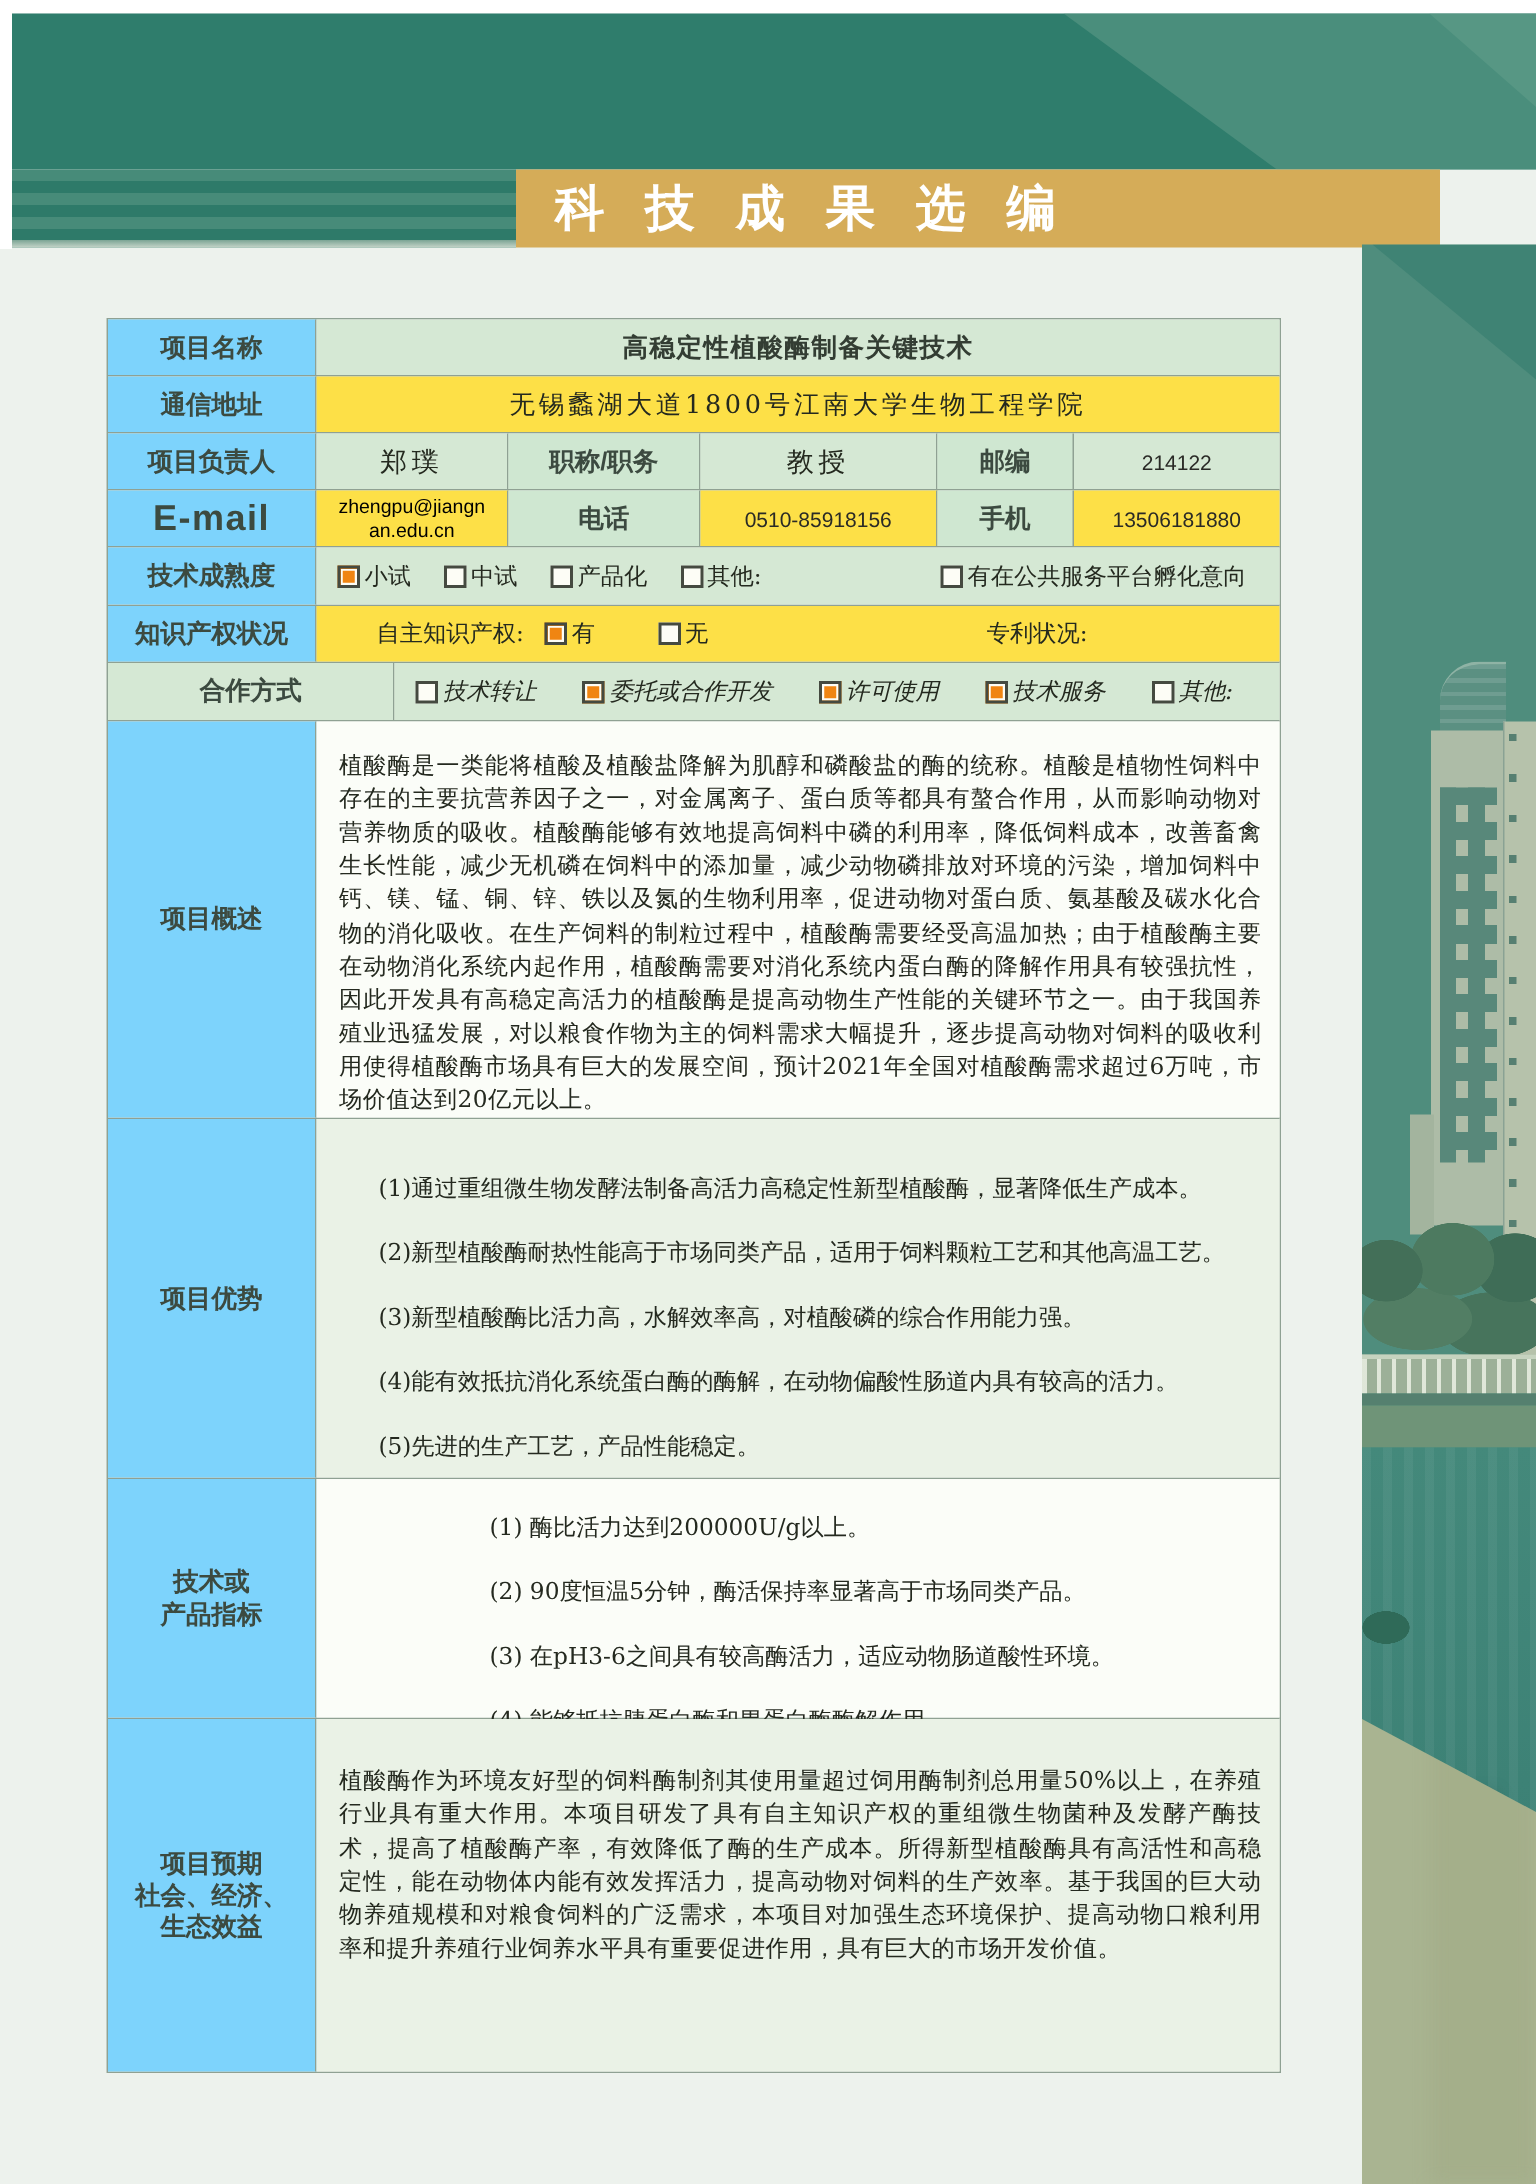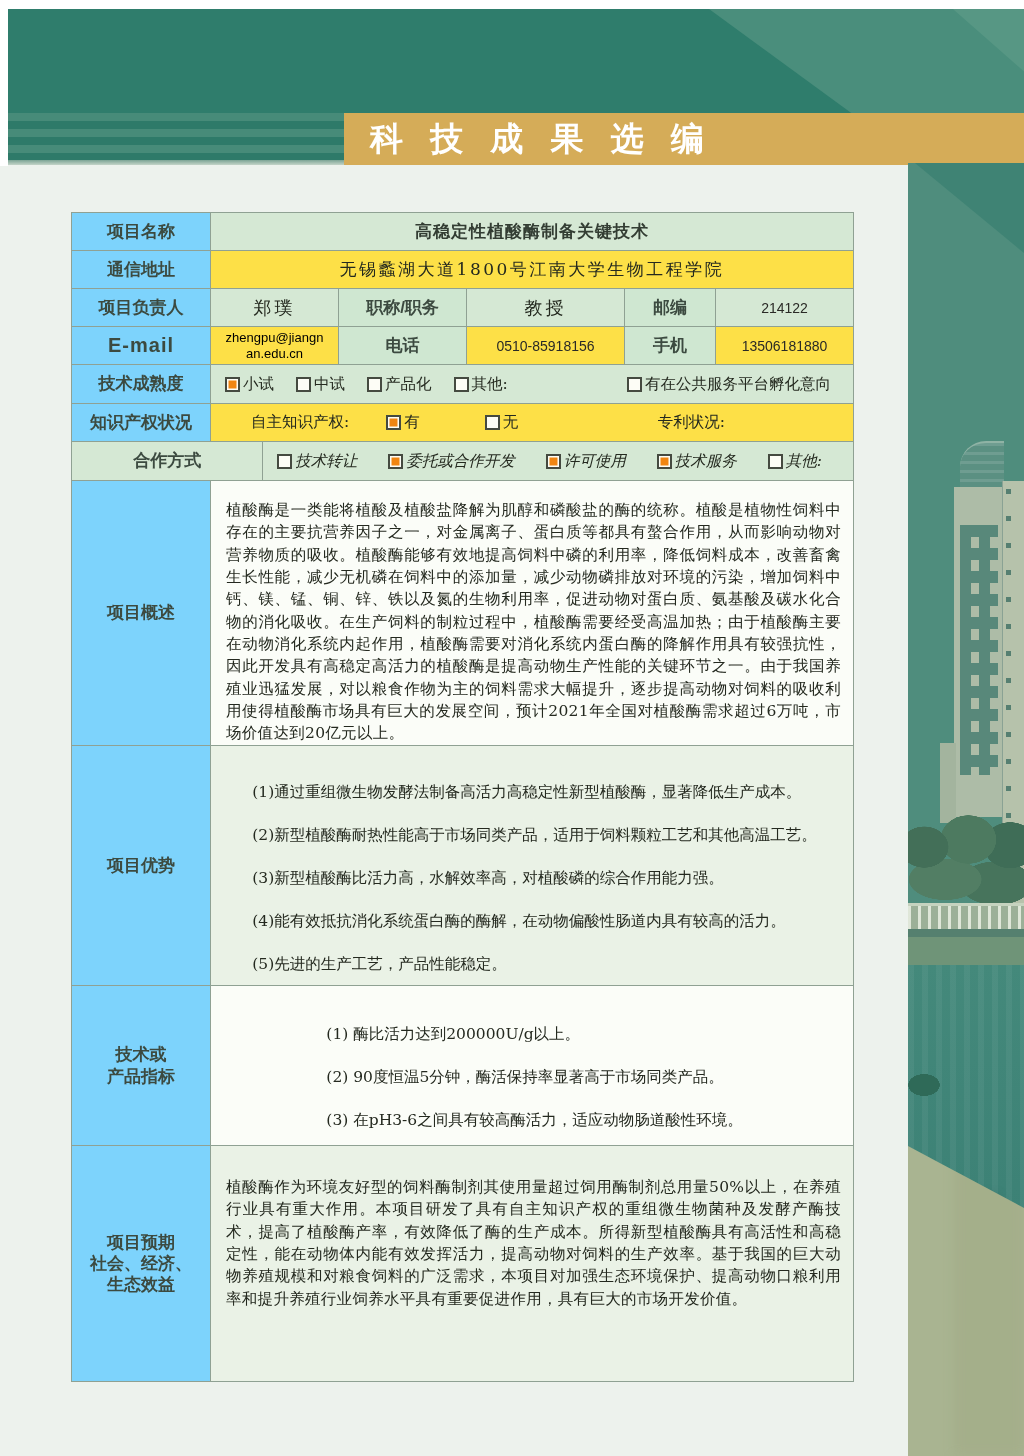--- a/index.html
+++ b/index.html
@@ -22,21 +22,21 @@
                    color:#ffffff; font-size:23px; letter-spacing:2px; line-height:1; }
   .logo-text .en { margin-top:3px; color:#ffffff; font-size:8.5px; letter-spacing:1.6px;
                    border-bottom:2px solid #ffffff; padding-bottom:2px; line-height:1.2; }
 
   
   .band { position:absolute; left:8px; top:113px; width:1016px; height:52px; }
   .stripes { position:absolute; left:0; top:0; width:336px; height:52px;
              background:repeating-linear-gradient(180deg,#478b79 0 8px,#2e7a69 8px 16px); }
   .stripes::after { content:""; position:absolute; left:0; bottom:0; width:100%; height:5px;
              background:linear-gradient(180deg,#7ba494,#c4d4c8); }
-  .banner { position:absolute; left:336px; top:0; width:680px; height:52px; background:#d5ac58;
+  .banner { position:absolute; left:336px; top:0; width:616px; height:52px; background:#d5ac58;
             display:flex; align-items:center; padding-left:26px; }
   .banner-title { color:#ffffff; font-size:33px; font-weight:bold; letter-spacing:9px; white-space:nowrap; }
 
   
   .photo { position:absolute; left:908px; top:163px; width:116px; height:1293px;
            background:#4f8d7d; overflow:hidden; }
   .sky-dark { position:absolute; left:0; top:0; width:100%; height:90px; background:#3f8374;
               clip-path:polygon(6% 0, 100% 0, 100% 100%); }
   .bld-crown { position:absolute; left:52px; top:278px; width:44px; height:52px; background:#5b9082;
                border-top-left-radius:26px; border-top:2px solid #8fb3a5;
@@ -91,37 +91,37 @@
   .bg-white { background:#fbfdf8; }
   .bg-pale  { background:#eaf2e6; }
   .val { flex:1; }
   .serif { font-family:"DejaVu Serif",serif; color:#24291f; }
   .h38 { height:38px; } .h39 { height:39px; }
   .title-val { font-size:17px; font-weight:bold; color:#333d33; letter-spacing:1px; }
   .addr-val  { font-size:17px; letter-spacing:2.5px; }
   .name-val  { font-size:18px; letter-spacing:3px; }
   .sub-lab   { background:#cfe7d1; color:#3c4a40; font-weight:bold; font-size:17px; }
   .num-val   { font-size:14px; color:#2a2a26; }
-  .email-lab { font-size:20px; letter-spacing:1px; }
+  .email-lab { font-size:24px; letter-spacing:1px; }
   .email-val { font-size:13px; line-height:1.2; word-break:break-all; padding:0 14px; text-align:center; }
 
   .cbrow { justify-content:flex-start; padding-left:14px; font-size:15.5px; }
   .cb { display:inline-block; width:15px; height:15px; border:2px solid #454a40; background:#fdfdf6;
         vertical-align:-2px; margin-right:3px; flex:0 0 auto; }
   .cb.on { background:#f08512; box-shadow:inset 0 0 0 1.5px #fdfdf6; }
   .opt { display:inline-flex; align-items:center; white-space:nowrap; }
   .gap22 > .opt { margin-right:22px; } .gap30 > .opt { margin-right:31px;font-style:italic; }
   .push-right { margin-left:auto; margin-right:10px; }
   .patent { margin-left:auto; margin-right:128px; }
 
   .bigrow .lab { font-size:17px; }
   .body-text { display:block; font-size:15.5px; line-height:1.44; text-align:justify;
                letter-spacing:.3px; padding:18px 12px 0 15px; align-self:flex-start; }
   .list { display:block; align-self:flex-start; padding:36px 10px 0 15px; font-size:15.5px; }
-  .list.tight { padding-top:22px;margin-top:16px; }
+  .list.tight { padding-top:22px; }
   .list .li { margin-bottom:22px; line-height:1.35; }
 </style>
 </head>
 <body>
 
 <div class="page">
 
   <div class="top-white"></div>
   <div class="header-teal">
     <div class="header-tri1"></div>
@@ -210,21 +210,21 @@
           </span>
         <span class="opt push-right">
             <span class="cb"></span>
             <span>有在公共服务平台孵化意向</span>
           </span>
       </div>
     </div>
 
     <div class="row h38">
       <div class="cell lab">知识产权状况</div>
-      <div class="cell val bg-cream serif cbrow" style="padding-left:40px;gap:23px;">
+      <div class="cell val bg-cream serif cbrow" style="padding-left:40px;">
         <span style="margin-right:14px;">自主知识产权:</span>
         <span class="opt" style="margin-right:42px;">
             <span class="cb on"></span>
             <span>有</span>
           </span>
         <span class="opt">
             <span class="cb"></span>
             <span>无</span>
           </span>
         <span class="patent">专利状况:</span>

